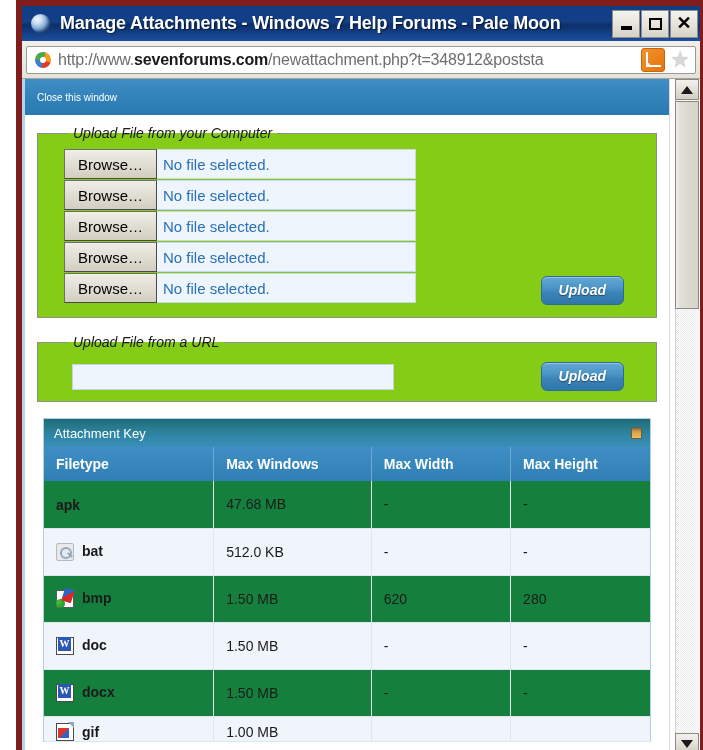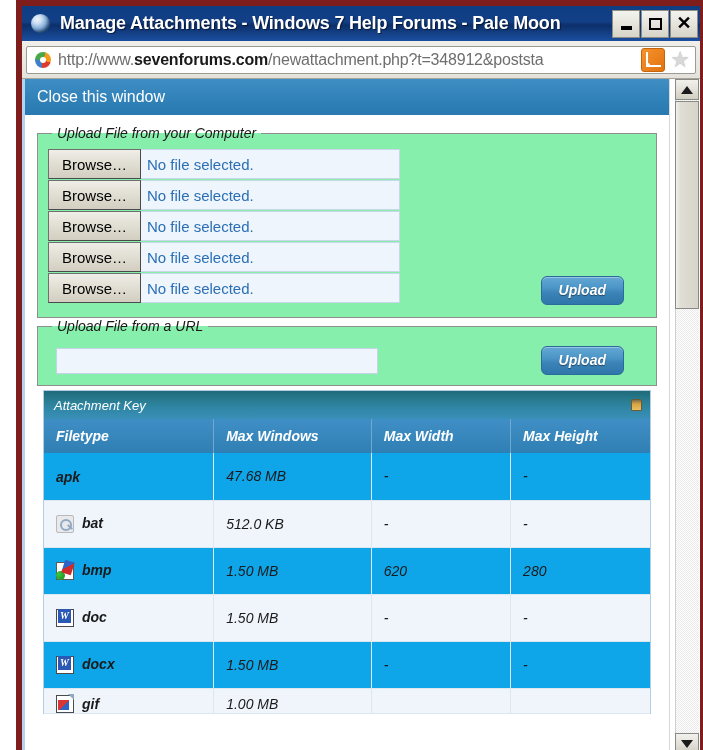--- a/index.html
+++ b/index.html
@@ -140,29 +140,29 @@
 
   
   #page-header {
     height: 36px;
     background: linear-gradient(to bottom, #3f8ec4 0%, #3283ba 50%, #2a79b1 100%);
     display: flex; align-items: center; justify-content: space-between;
     padding: 0 10px 0 12px;
     color: #ffffff;
   }
   #page-header .h-title { font-size: 15px; font-weight: bold; letter-spacing: .1px; }
-  #page-header .h-close { font-size: 16px; color: #ffffff; }
+  #page-header .h-close { font-size: 10px; color: #ffffff; }
 
   #page-body { padding: 10px 12px 0 12px; }
 
   fieldset {
     border: 1px solid #8e8e8e;
-    padding: 8px 10px 10px 10px;
-    margin-bottom: 0;
-    background: #86efac;
+    padding: 8px 10px 10px 26px;
+    margin-bottom: 16px;
+    background: #84cc16;
   }
   legend {
     font-style: italic; font-size: 14px; color: #1a1a1a;
     padding: 0 5px; margin-left: 4px;
   }
 
   .file-rows { width: 352px; }
   .file-row { display: flex; align-items: stretch; height: 30px; margin-bottom: 1px; text-align: center; }
   .browse-btn {
     width: 93px; flex: 0 0 93px;
@@ -203,21 +203,21 @@
     background: #eef5fc;
     border: 1px solid #c2d4e6;
     margin-left: 8px;
     font-size: 14px; color: #2a6fb5;
     padding-left: 5px;
   }
   .url-spacer { flex: 1 1 auto; }
   .url-upload-wrap { margin-right: 22px; }
 
   
-  #attach-block { margin: 4px 6px 0 6px; border: 1px solid #b4cde0; border-bottom:none;font-style:italic;}
+  #attach-block { margin: 4px 6px 0 6px; border: 1px solid #b4cde0; border-bottom:none;}
   #attach-bar {
     height: 28px;
     background: linear-gradient(to bottom, #1e6b7a 0%, #2a7d92 35%, #2f86a5 60%, #3a8fb8 100%);
     display: flex; align-items: center; justify-content: space-between;
     padding: 0 8px 0 10px;
     color: #ffffff; font-size: 13px;
   }
   #collapse-icon {
     width: 11px; height: 12px;
     background: linear-gradient(to bottom, #7e6f4a 0%, #d9a441 40%, #e8bd63 100%);
@@ -237,21 +237,21 @@
   table.akey td {
     font-size: 14px; color: #1a1a1a;
     padding: 10px 0 10px 12px;
     border-right: 1px solid #dde7f0;
     border-bottom: 1px solid #dde7f0;
     height: 47px;
     vertical-align: middle;
   }
   table.akey td:last-child { border-right: none; }
   tr.alt td { background: #eff5fb; }
-  tr.norm td { background: #0ea5e9; }
+  tr.norm td { background: #15803d; }
   td.ft { font-weight: bold; }
   td.ft .lbl { vertical-align: middle; }
 
   
   .fi { display: inline-block; width: 18px; height: 18px; margin-right: 8px; vertical-align: middle; position: relative; }
   .fi-bat {
     background: #e9e9ec; border: 1px solid #b9b9bd; border-radius: 2px;
   }
   .fi-bat::after {
     content:""; position:absolute; left:3px; top:3px; width:8px; height:8px;

